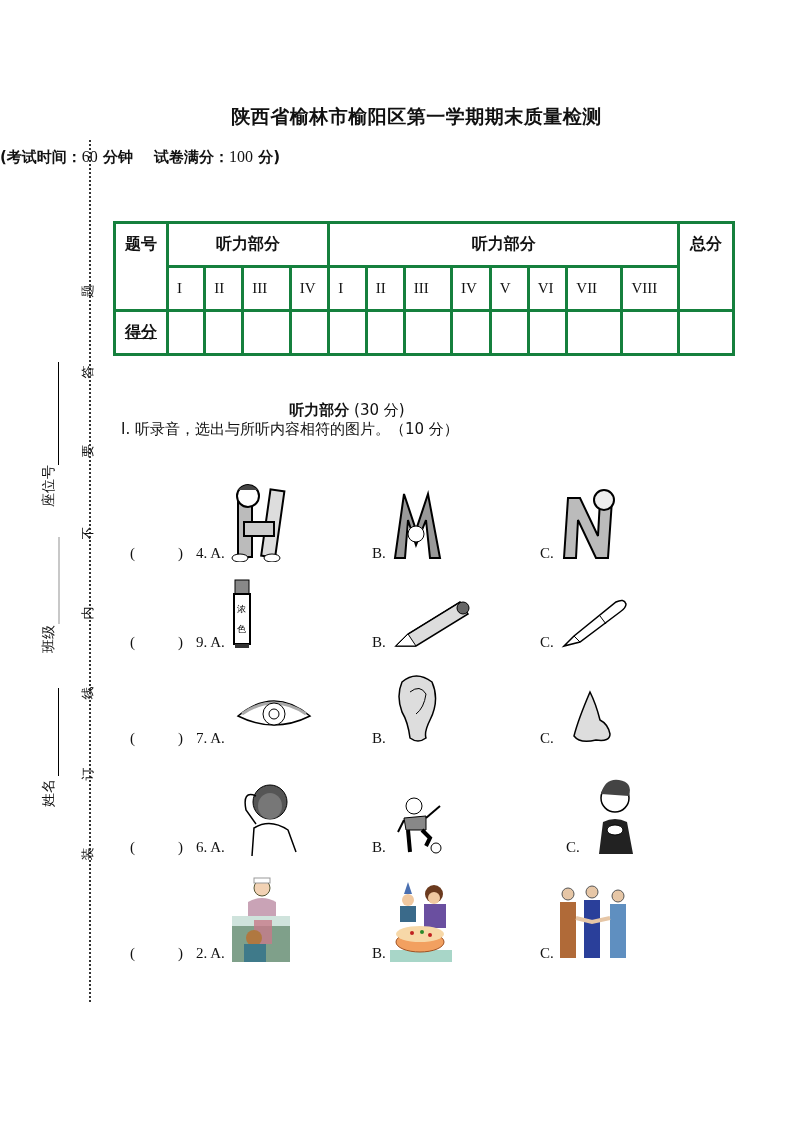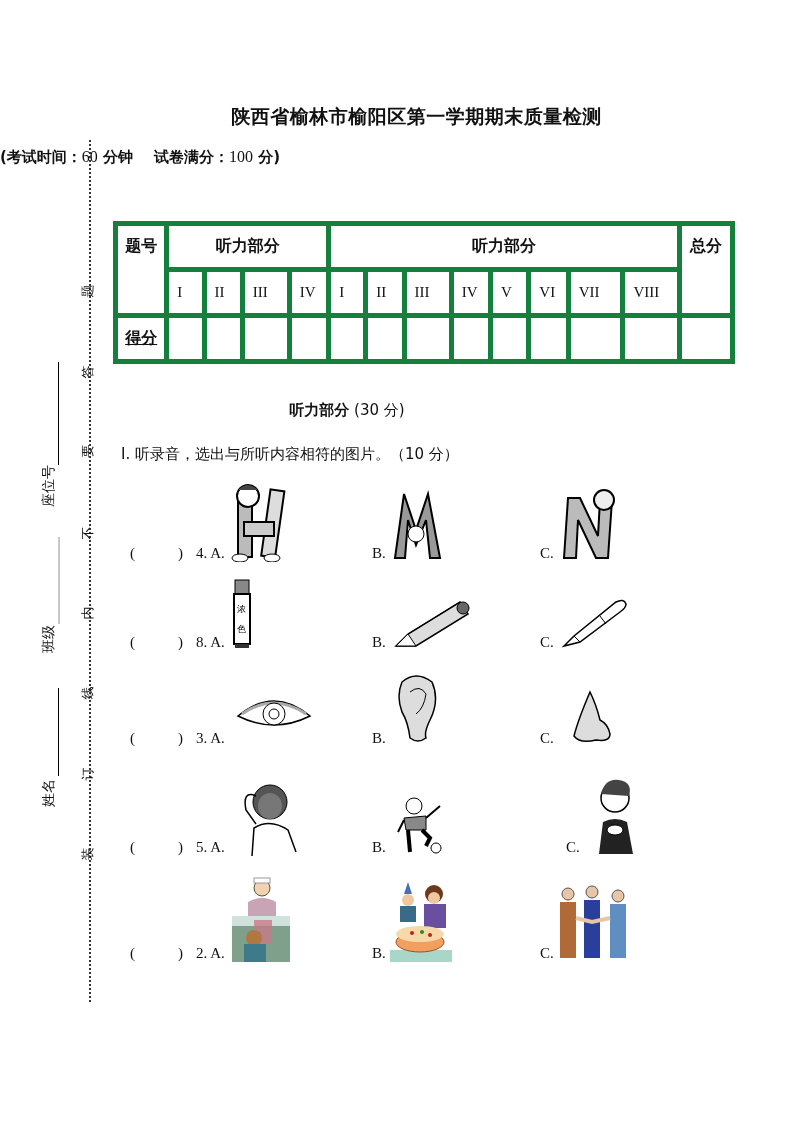--- a/index.html
+++ b/index.html
@@ -17,31 +17,31 @@
   .bindchar { position:absolute; left:78px; font-size:13px; transform:rotate(-90deg);
               width:20px; text-align:center; }
   .fieldlabel { position:absolute; left:38px; font-size:14px; transform:rotate(-90deg);
                 transform-origin:center; white-space:nowrap; }
   .fieldline { position:absolute; left:58px; width:0; border-left:1px solid #000; }
   .fieldline.gray { border-left:2px solid #c8c8c8; }
 
   
   table.score { position:absolute; left:113px; top:221px; width:622px; border-collapse:collapse;
                 font-size:15px; }
-  table.score td { border:5px solid #15803d; text-align:center; padding:0; }
+  table.score td { border:3px solid #15803d; text-align:center; padding:0; }
   table.score .hdr { font-weight:bold; font-size:16px; }
   table.score .roman { font-family:"Liberation Serif", serif; font-size:15px; text-align:left; padding-left:8px; }
   .row1 td { height:41px; }
   .row2 td { height:41px; }
   .row3 td { height:41px;text-decoration:underline; }
 
   .section-title { position:absolute; left:0; width:694px; top:401px; text-align:center;
                    font-size:15px; font-weight:bold; }
   .section-title .pts { font-weight:normal; }
-  .instruction { position:absolute; left:121px; top:445px; font-size:15px; }
+  .instruction { position:absolute; left:121px; top:420px; font-size:15px; }
 
   .q { position:absolute; left:126px; width:560px; height:20px; font-family:"Liberation Serif", serif; font-size:15px; }
   .q .paren-l { position:absolute; left:4px; }
   .q .paren-r { position:absolute; left:52px; }
   .q .num { position:absolute; left:70px; }
   .q .optB { position:absolute; left:246px; }
   .q .optC { position:absolute; left:414px; }
 
   .pic { position:absolute; }
 </style>
@@ -133,21 +133,21 @@
   <circle cx="26" cy="44" r="8" fill="#fff" stroke="#000"></circle>
 </svg>
 <svg class="pic" style="left:560px; top:488px" width="58" height="72">
   <path d="M4 70 L8 10 L20 10 L38 48 L40 12 L52 12 L48 70 L36 70 L18 32 L16 70 Z" fill="#bbb" stroke="#000" stroke-width="2"></path>
   <circle cx="44" cy="12" r="10" fill="#eee" stroke="#000" stroke-width="2"></circle>
 </svg>
 
 <div class="q" style="top:634px">
   <span class="paren-l">(</span>
   <span class="paren-r">)</span>
-  <span class="num">8. A.</span>
+  <span class="num">9. A.</span>
   <span class="optB">B.</span>
   <span class="optC">C.</span>
 </div>
 <svg class="pic" style="left:232px; top:578px" width="20" height="72">
   <rect x="3" y="2" width="14" height="14" fill="#888" stroke="#000"></rect>
   <rect x="2" y="16" width="16" height="50" fill="#fff" stroke="#000" stroke-width="2"></rect>
   <rect x="3" y="66" width="14" height="4" fill="#333"></rect>
   <text x="5" y="34" font-size="9">浓</text>
   <text x="5" y="54" font-size="9">色</text>
 </svg>
@@ -159,42 +159,42 @@
 </svg>
 <svg class="pic" style="left:560px; top:596px" width="68" height="54">
   <path d="M4 50 L14 40 L56 6 Q64 2 66 8 Q66 12 60 16 L20 46 Z" fill="#fff" stroke="#000" stroke-width="1.5"></path>
   <line x1="14" y1="40" x2="20" y2="46" stroke="#000"></line>
   <line x1="40" y1="20" x2="46" y2="28" stroke="#000"></line>
 </svg>
 
 <div class="q" style="top:730px">
   <span class="paren-l">(</span>
   <span class="paren-r">)</span>
-  <span class="num">3. A.</span>
+  <span class="num">7. A.</span>
   <span class="optB">B.</span>
   <span class="optC">C.</span>
 </div>
 <svg class="pic" style="left:236px; top:690px" width="76" height="42">
   <path d="M2 26 Q38 -4 74 26 Q38 44 2 26 Z" fill="#fff" stroke="#000" stroke-width="1.5"></path>
   <path d="M6 24 Q38 2 70 24" fill="none" stroke="#aaa" stroke-width="3"></path>
   <circle cx="38" cy="24" r="11" fill="#fff" stroke="#000"></circle>
   <circle cx="38" cy="24" r="5" fill="none" stroke="#000"></circle>
 </svg>
 <svg class="pic" style="left:396px; top:672px" width="44" height="72">
   <path d="M6 10 Q20 -2 36 10 Q44 28 34 48 Q28 60 30 66 Q22 72 14 66 Q12 50 6 40 Q0 24 6 10 Z" fill="#ddd" stroke="#000" stroke-width="1.5"></path>
   <path d="M14 20 Q24 12 30 22 Q28 36 20 42" fill="none" stroke="#000"></path>
 </svg>
 <svg class="pic" style="left:572px; top:690px" width="40" height="56">
   <path d="M18 2 Q6 30 2 46 Q8 54 24 50 Q38 52 38 44 Q36 34 28 30 Q24 14 18 2 Z" fill="#ddd" stroke="#000" stroke-width="1.5"></path>
 </svg>
 
 <div class="q" style="top:839px">
   <span class="paren-l">(</span>
   <span class="paren-r">)</span>
-  <span class="num">5. A.</span>
+  <span class="num">6. A.</span>
   <span class="optB">B.</span>
   <span class="optC" style="left:440px">C.</span>
 </div>
 <svg class="pic" style="left:236px; top:780px" width="64" height="76">
   <circle cx="34" cy="22" r="17" fill="#555" stroke="#000"></circle>
   <ellipse cx="34" cy="26" rx="12" ry="13" fill="#777"></ellipse>
   <path d="M20 16 Q6 10 10 30 L20 44" fill="none" stroke="#000" stroke-width="1.5"></path>
   <path d="M16 76 L18 48 Q34 38 52 50 L60 72" fill="#fff" stroke="#000" stroke-width="1.5"></path>
 </svg>
 <svg class="pic" style="left:396px; top:796px" width="52" height="60">

